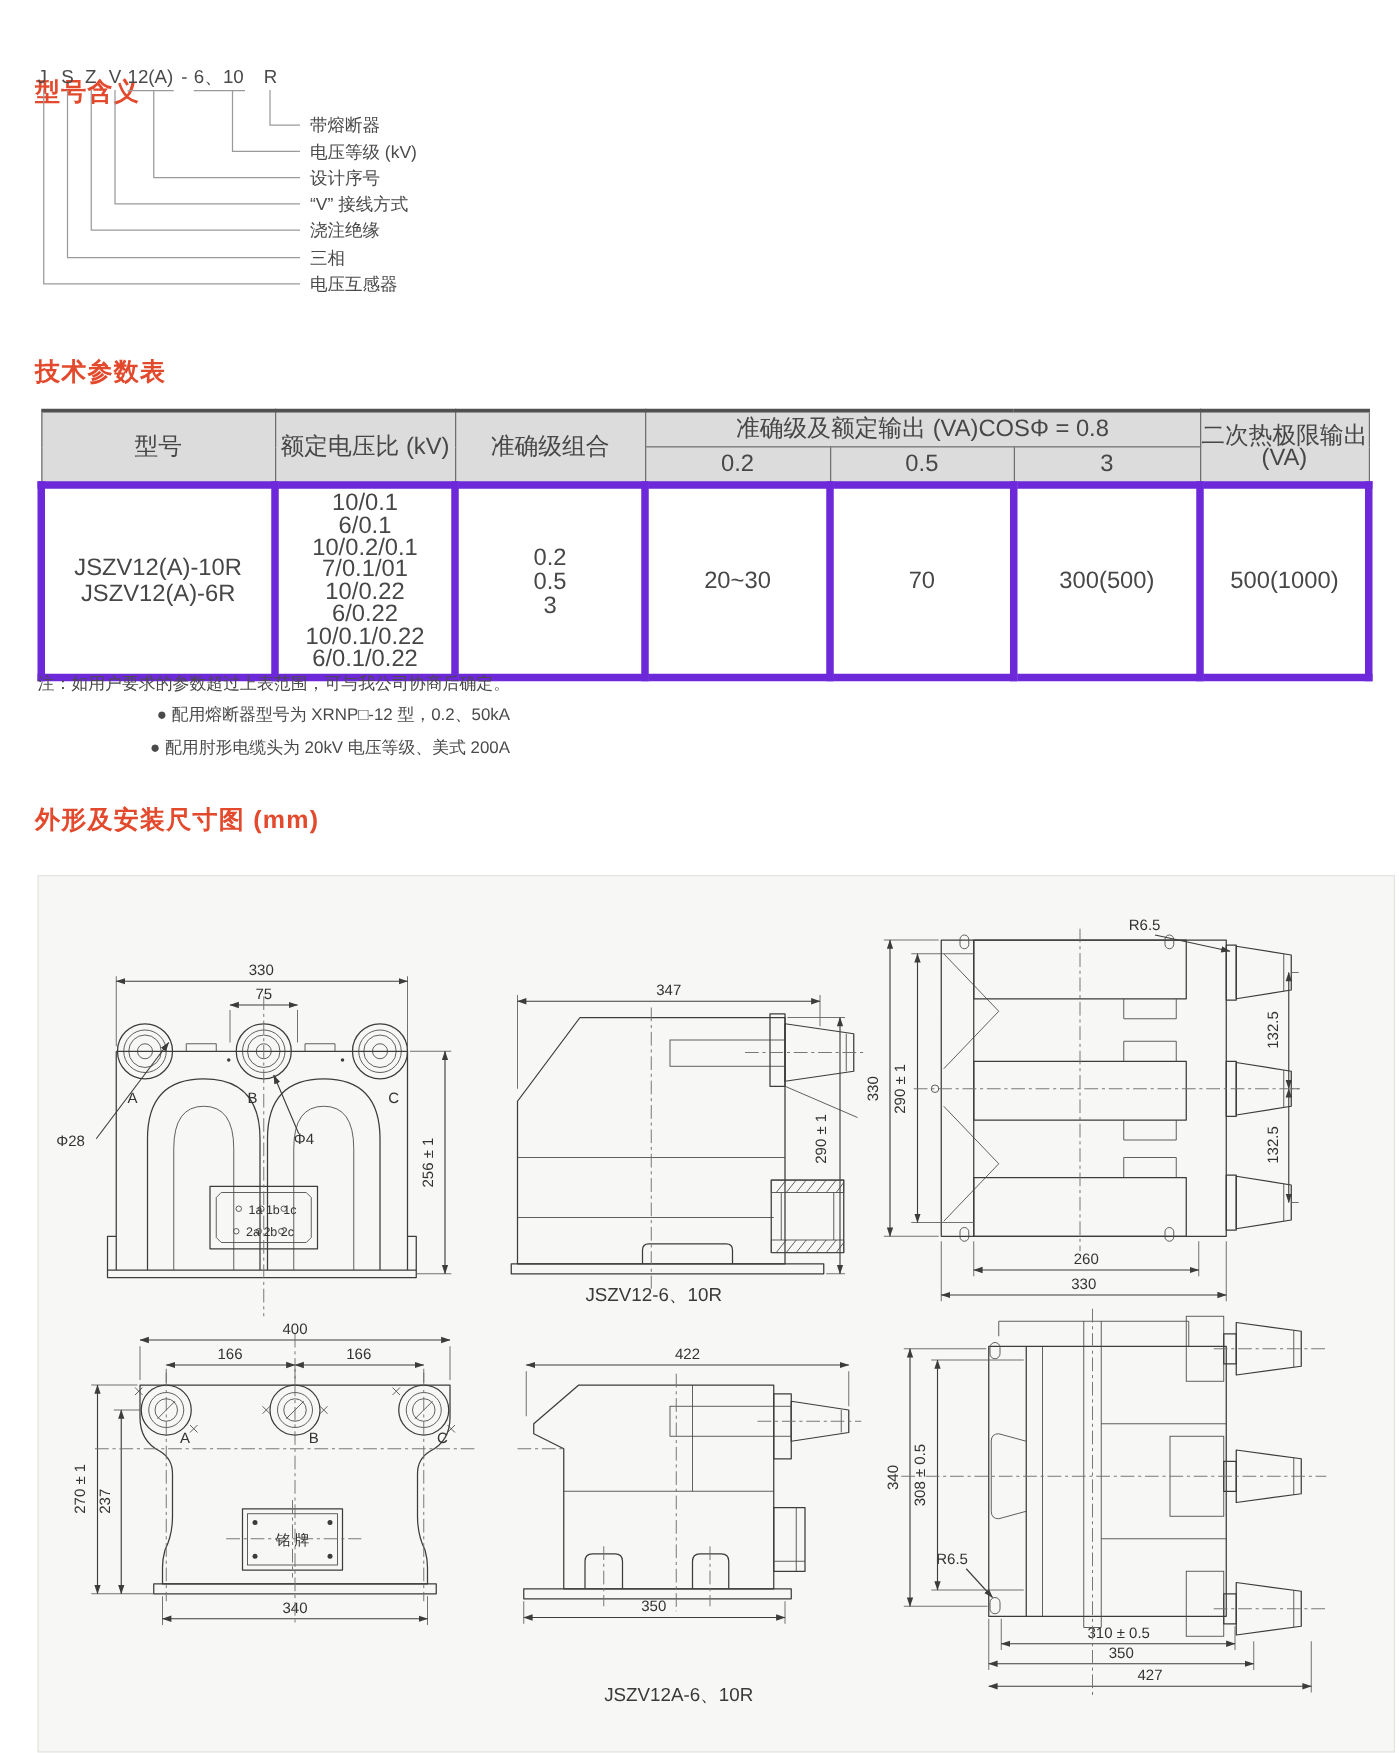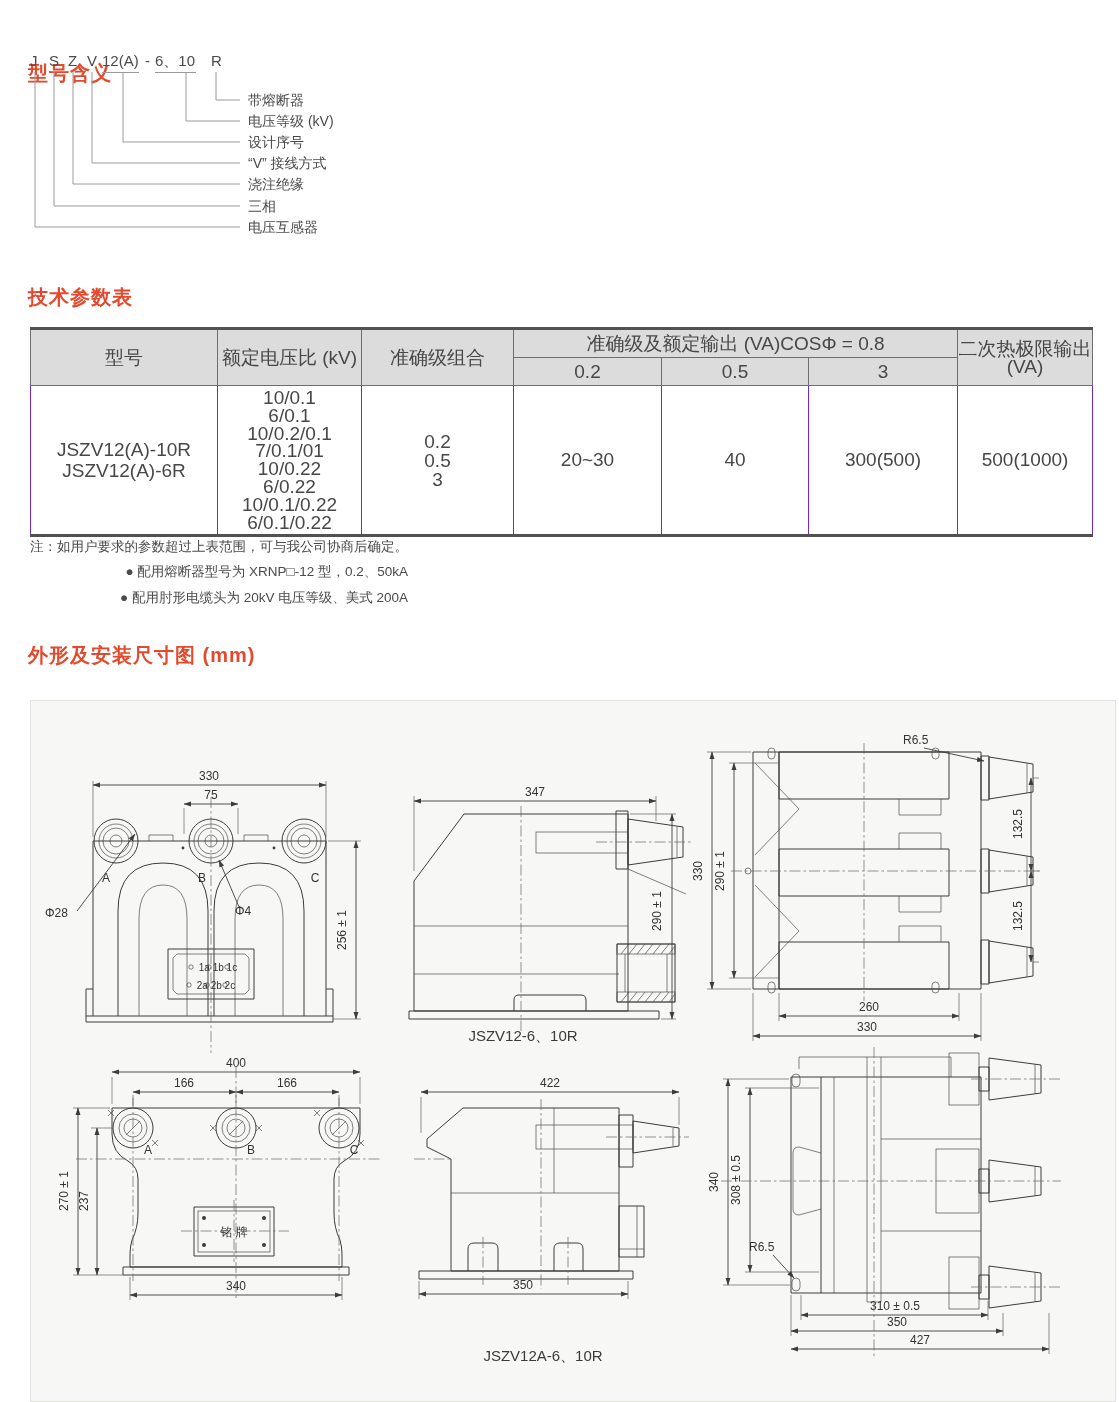--- a/index.html
+++ b/index.html
@@ -14,21 +14,21 @@
   .model-svg { position:absolute; left:28px; top:48px; }
   .model-svg text { fill:#4a4a4a; }
   .code-txt  { font-size:15px; }
   .lbl-txt   { font-size:14px; }
   .lead      { fill:none; stroke:#9a9a9a; stroke-width:1; }
 
   
   table.params { position:absolute; left:30px; top:327px; width:1062px; border-collapse:collapse; table-layout:fixed;
                  font-size:19px; color:#474747; border-top:3px solid #515151; border-bottom:3px solid #515151; }
   table.params th { background:#dcdcdc; font-weight:normal; border:1px solid #6e6e6e; padding:0; height:27px; line-height:18px; }
-  table.params td { border:1px solid #6d28d9; text-align:center; vertical-align:middle; padding:3px 0; }
+  table.params td { border:6px solid #6d28d9; text-align:center; vertical-align:middle; padding:3px 0; }
   td.model-cell { text-align:left; padding-left:10px; line-height:21px;border-radius:29px; }
   .ratio-line { line-height:17.8px; }
   .acc-line { line-height:19px; }
 
   .notes { position:absolute; left:30px; top:534px; font-size:13.5px; color:#4a4a4a; }
   .notes div { line-height:25.4px;text-align:right; }
 
   
   .dwg-box { position:absolute; left:30px; top:700px; width:1084px; height:700px; background:#f7f7f5; border:1px solid #e3e3e0; }
   .dwg-box svg { display:block; }
@@ -124,21 +124,21 @@
         <div class="ratio-line">6/0.22</div>
         <div class="ratio-line">10/0.1/0.22</div>
         <div class="ratio-line">6/0.1/0.22</div>
       </td>
       <td>
         <div class="acc-line">0.2</div>
         <div class="acc-line">0.5</div>
         <div class="acc-line">3</div>
       </td>
       <td>20~30</td>
-      <td>40</td>
+      <td>70</td>
       <td>300(500)</td>
       <td>500(1000)</td>
     </tr>
   </tbody>
 </table>
 
 <div class="notes">
   <div>注：如用户要求的参数超过上表范围，可与我公司协商后确定。</div>
   <div>● 配用熔断器型号为 XRNP□-12 型，0.2、50kA</div>
   <div>● 配用肘形电缆头为 20kV 电压等级、美式 200A</div>

